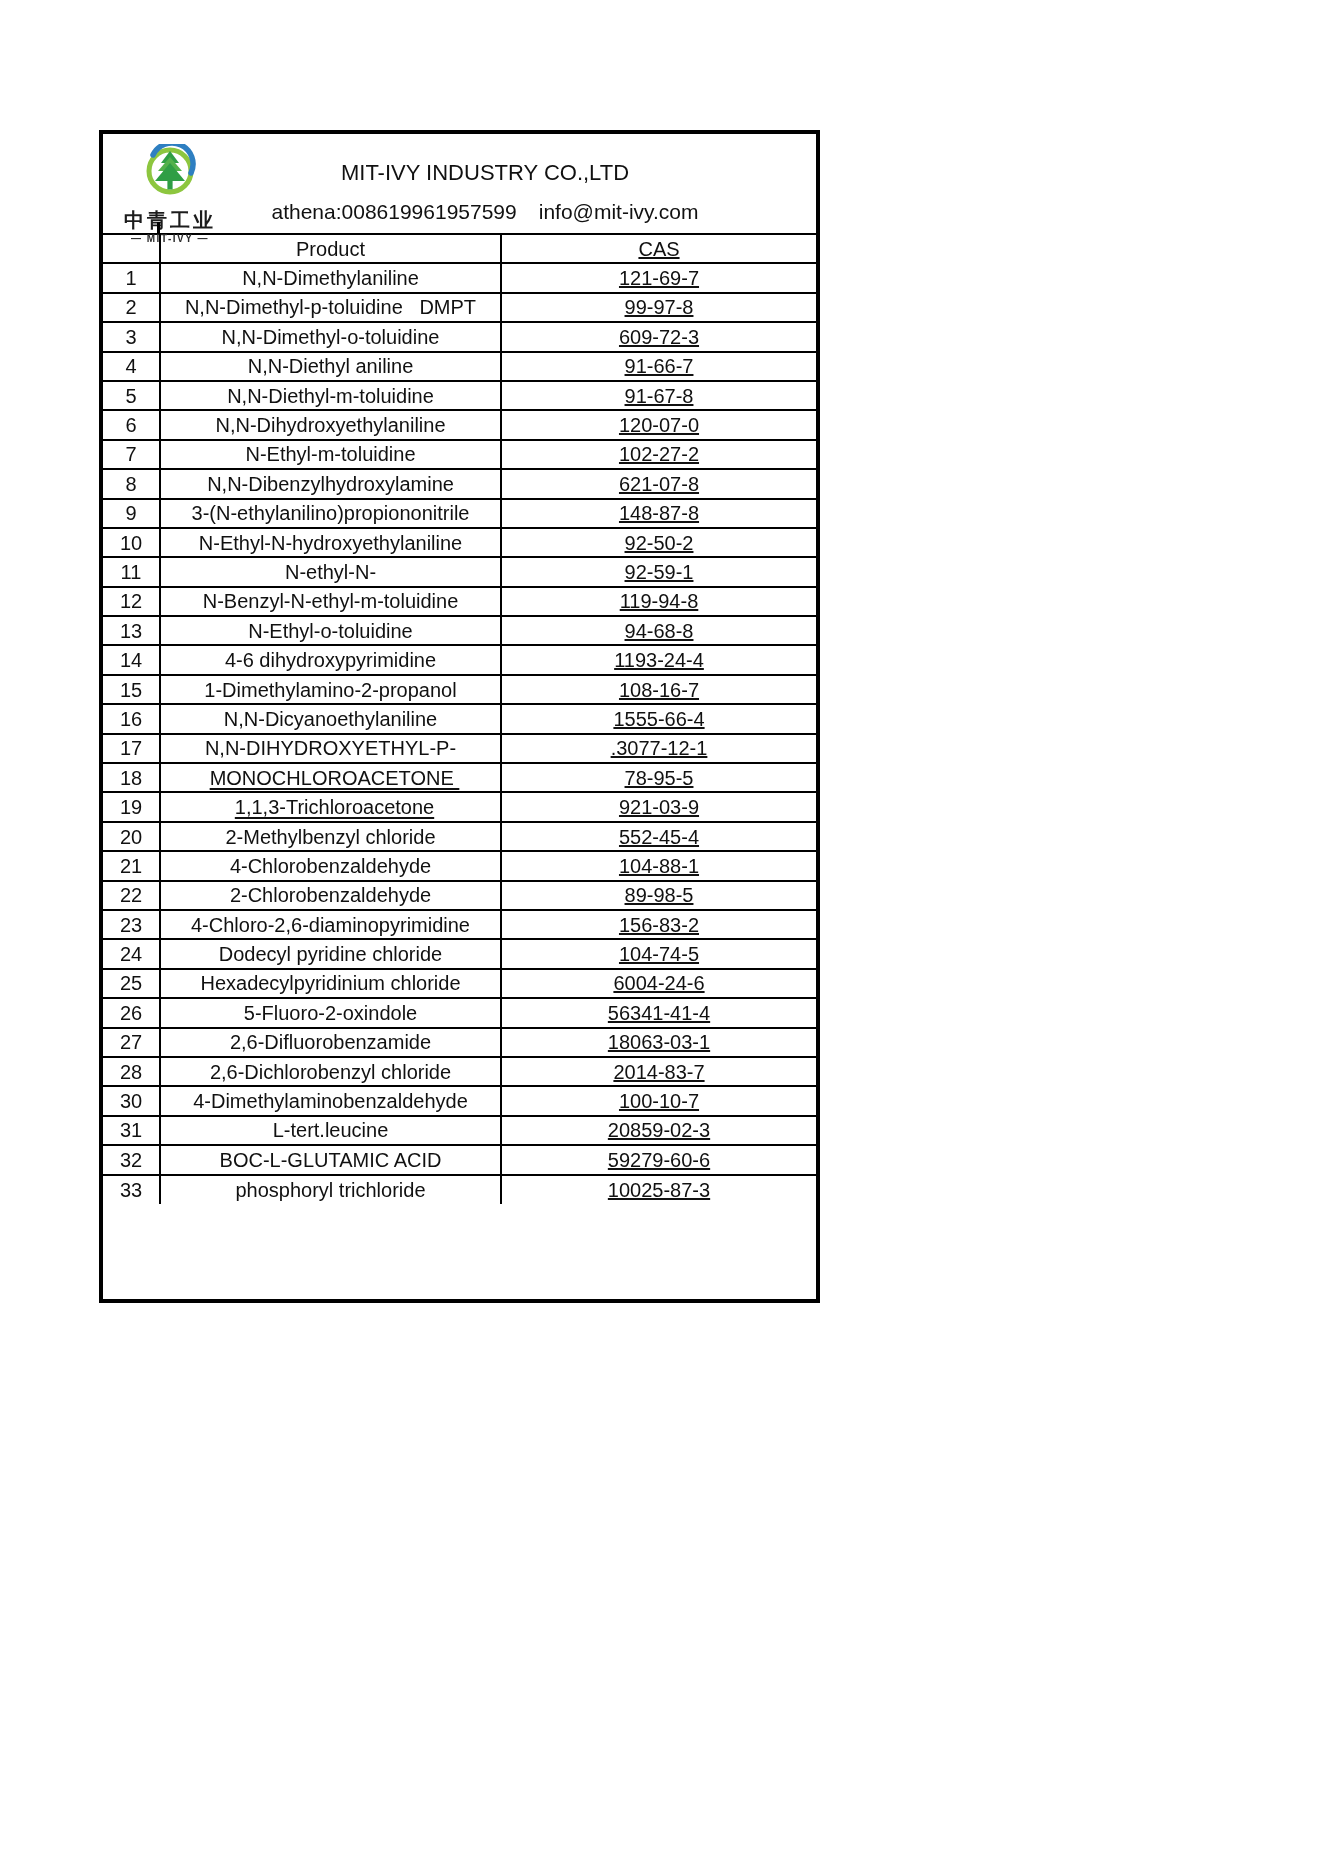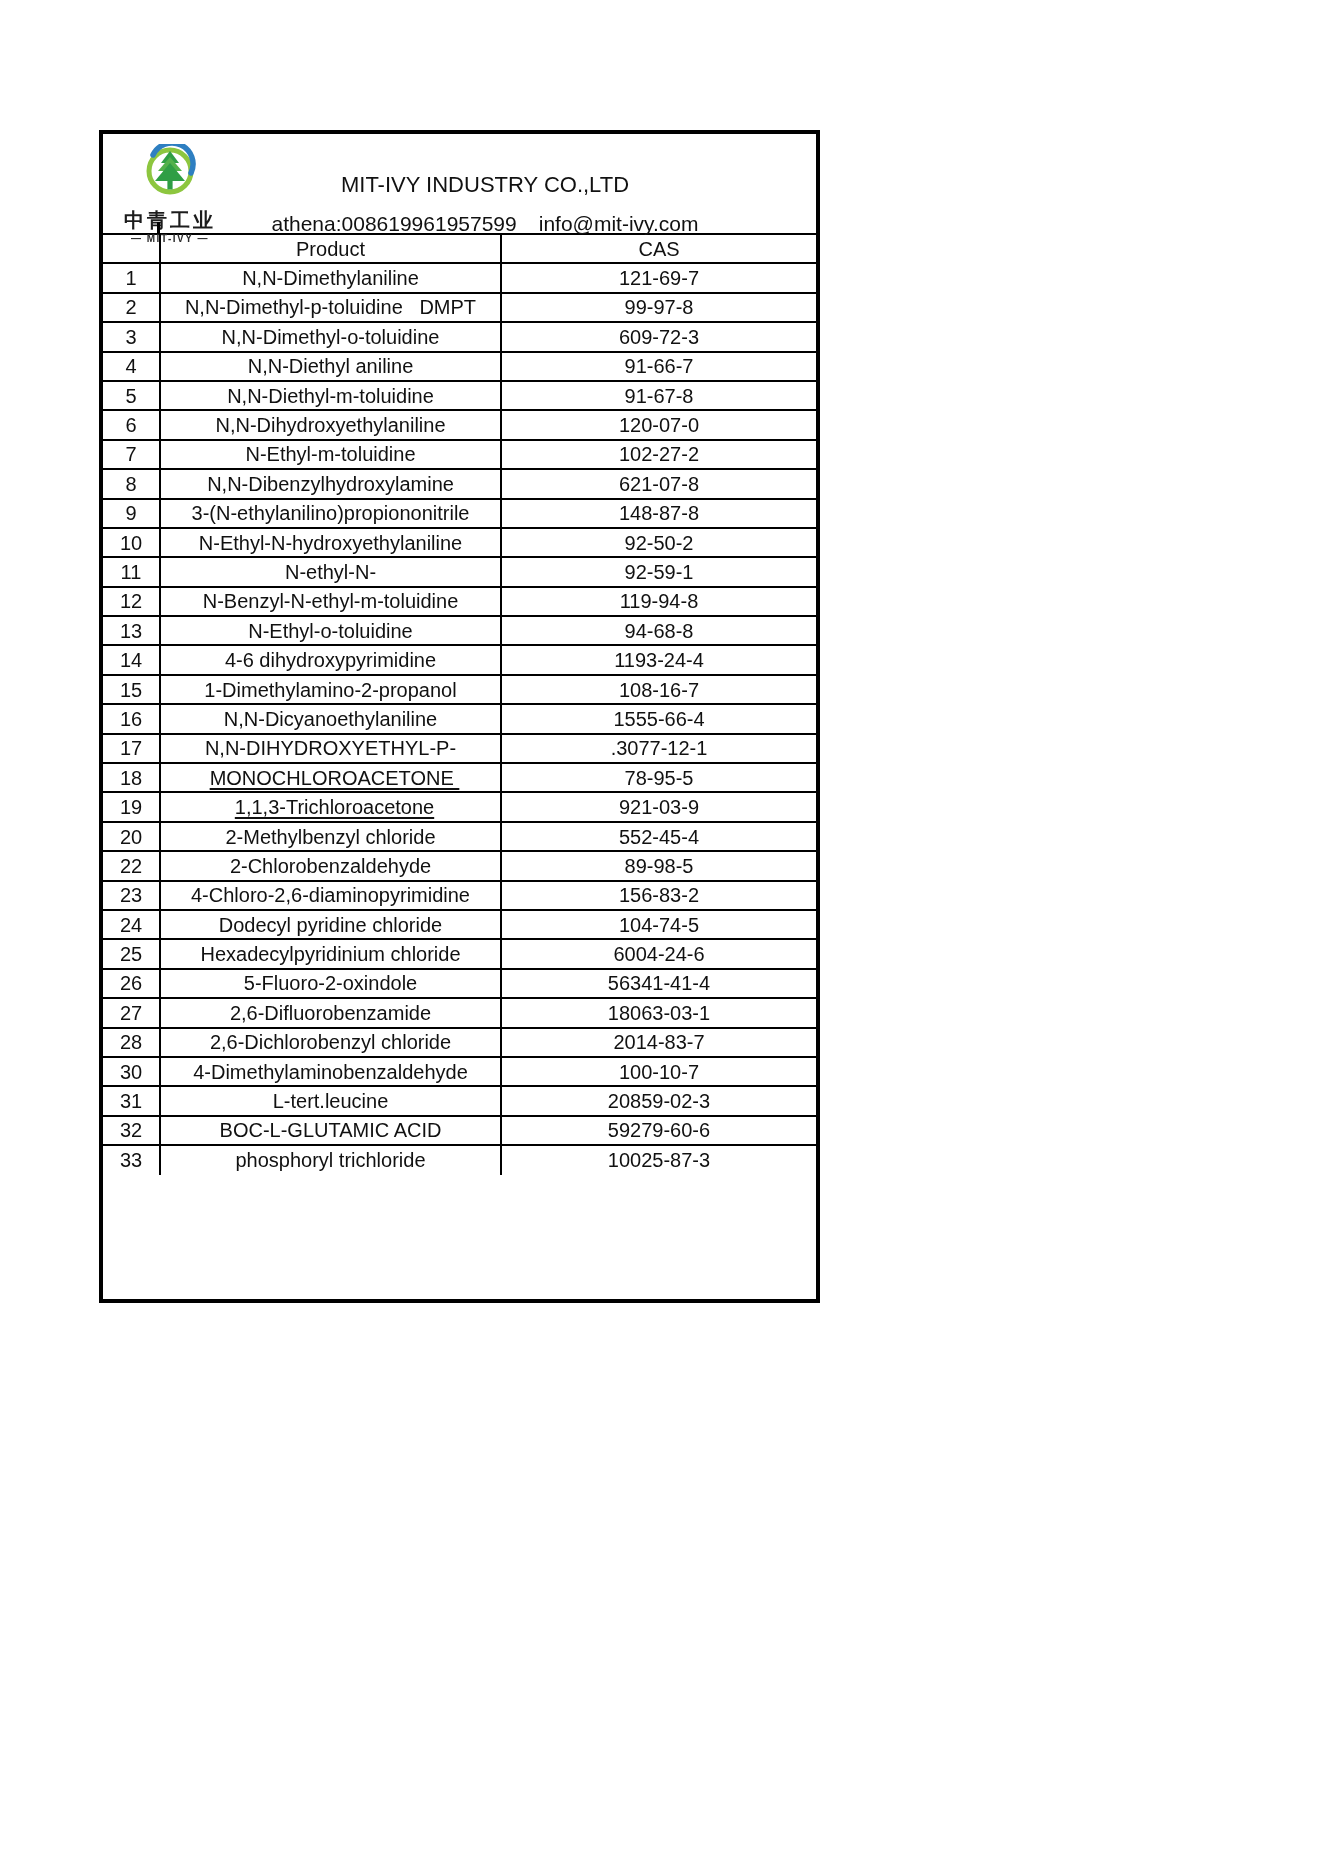--- a/index.html
+++ b/index.html
@@ -11,40 +11,40 @@
     position:absolute;left:99px;top:130px;width:721px;height:1173px;
     border:4px solid #000;box-sizing:border-box;background:#fff;
   }
   
   .sheet-header{position:relative;height:99px;}
   .logo{position:absolute;left:12px;top:10px;width:110px;text-align:center;}
   .logo svg{display:block;margin:0 auto;}
   .logo-cn{font-size:20px;font-weight:bold;letter-spacing:3px;line-height:1;margin-top:12px;color:#1c1c1c;}
   .logo-en{font-size:10px;font-weight:bold;letter-spacing:1.5px;color:#2a2a2a;margin-top:3px;white-space:nowrap;}
   .header-text{margin-left:52px;width:660px;text-align:center;}
-  .company-name{font-size:22px;padding-top:38px;line-height:1.15;color:#111;}
+  .company-name{font-size:22px;padding-top:26px;line-height:1.15;color:#111;}
   .contact-line{font-size:21px;margin-top:15px;color:#111;}
   .contact-line .phone{margin-right:22px;}
   .tick{position:absolute;left:54px;bottom:0;width:3px;height:11px;background:#000;}
   
   table.products{
     border-collapse:collapse;table-layout:fixed;width:100%;
     border-top:2px solid #000;
   }
   table.products col.c-idx{width:57px;}
   table.products col.c-prod{width:341px;}
   table.products col.c-cas{width:315px;}
   table.products th, table.products td{
     border:2px solid #000;height:29.4px;padding:0 2px;
     font-size:20px;text-align:center;overflow:hidden;
     white-space:pre;line-height:1.1;box-sizing:border-box;color:#111;
   }
   table.products th{font-weight:normal;border-top:none;margin-top:44px;}
   table.products th:first-child, table.products td:first-child{border-left:none;}
-  table.products th:last-child,  table.products td:last-child{border-right:none;}
+  table.products th:last-child,  table.products td:last-child{border-right:none;text-decoration:underline;}
   table.products tr:last-child td{border-bottom:none;}
   td.cell-index{text-align:right;padding-right:4px;}
   td.cell-product.underline span{text-decoration:underline;text-underline-offset:3px;margin-left:8px;}
 </style>
 </head>
 <body>
 
 <div class="sheet">
 
   <div class="sheet-header">
@@ -180,20 +180,25 @@
           <td class="cell-index">19</td>
           <td class="cell-product underline"><span>1,1,3-Trichloroacetone</span></td>
           <td class="cell-cas">921-03-9</td>
         </tr>
         <tr>
           <td class="cell-index">20</td>
           <td class="cell-product"><span>2-Methylbenzyl chloride</span></td>
           <td class="cell-cas">552-45-4</td>
         </tr>
         <tr>
+          <td class="cell-index">21</td>
+          <td class="cell-product"><span>4-Chlorobenzaldehyde</span></td>
+          <td class="cell-cas">104-88-1</td>
+        </tr>
+        <tr>
           <td class="cell-index">22</td>
           <td class="cell-product"><span>2-Chlorobenzaldehyde</span></td>
           <td class="cell-cas">89-98-5</td>
         </tr>
         <tr>
           <td class="cell-index">23</td>
           <td class="cell-product"><span>4-Chloro-2,6-diaminopyrimidine</span></td>
           <td class="cell-cas">156-83-2</td>
         </tr>
         <tr>

